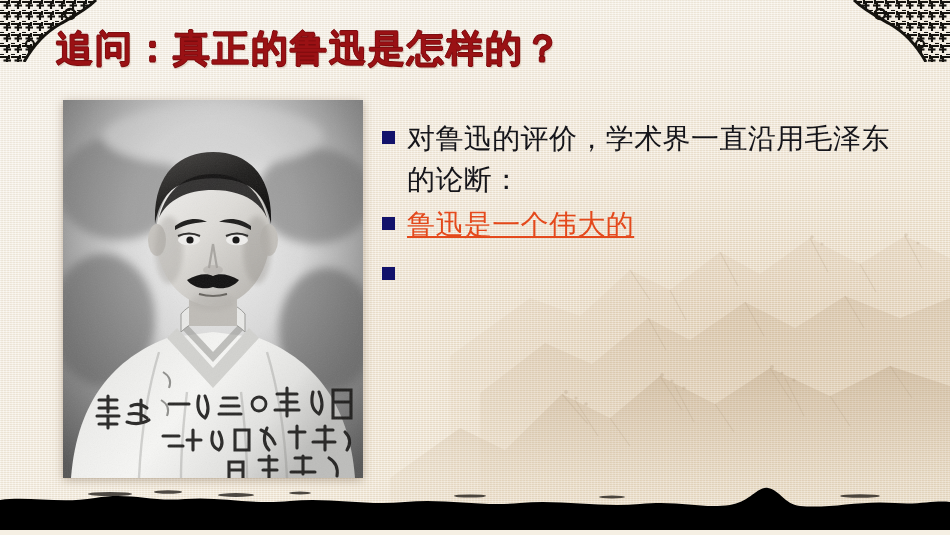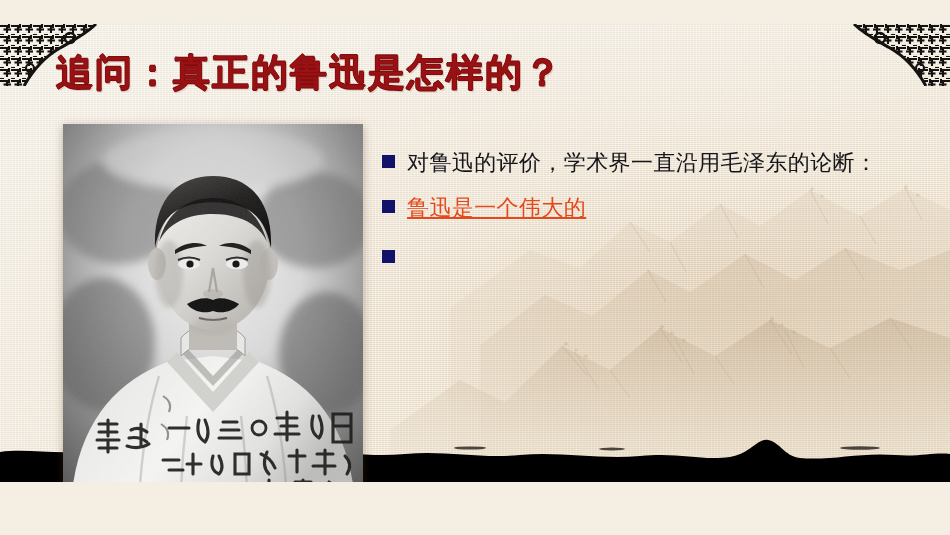--- a/index.html
+++ b/index.html
@@ -5,29 +5,28 @@
   * { margin:0; padding:0; box-sizing:border-box; }
   html,body { width:950px; height:535px; overflow:hidden; }
   body {
     font-family: "DejaVu Sans", sans-serif;
     background:#f5efe3;
     position:relative;
   }
 
   
   .slide {
-    position:absolute; left:0; top:0; width:950px; height:458px;
+    position:absolute; left:0; top:0; width:950px; height:530px;
     overflow:hidden;
     background:
       
       repeating-linear-gradient(0deg, rgba(255,255,255,0.35) 0px, rgba(255,255,255,0.35) 1px, rgba(190,175,150,0.10) 1px, rgba(190,175,150,0.10) 2px),
       repeating-linear-gradient(90deg, rgba(255,255,255,0.25) 0px, rgba(255,255,255,0.25) 1px, rgba(190,175,150,0.08) 1px, rgba(190,175,150,0.08) 3px),
       radial-gradient(130% 100% at 78% 62%, rgba(208,176,134,0.40) 0%, rgba(229,205,172,0.22) 32%, rgba(246,240,229,0.0) 66%),
       linear-gradient(160deg,#f8f4ec 0%,#f6f0e5 42%,#f3ead9 78%,#efe5d2 100%);
-    margin-top: 24px;
   }
 
   
   .landscape { position:absolute; right:0; bottom:22px; width:620px; height:330px; opacity:.58; }
   .landscape svg { width:100%; height:100%; display:block; }
 
   
   .inkband { position:absolute; left:0; bottom:0; width:950px; height:48px; }
   .inkband svg { width:100%; height:100%; display:block; }
 
@@ -63,21 +62,21 @@
   
   .content { position:absolute; left:382px; top:118px; width:530px; }
   .bullet-row { display:flex; align-items:flex-start; margin-bottom:9px; }
   .bullet-row:first-child { margin-bottom:4px; }
   .sq {
     flex:0 0 auto; width:13px; height:13px; background:#12126b;
     margin-top:13px; margin-right:12px;
   }
   .btxt {
     font-family:"DejaVu Sans", sans-serif;
-    font-size:22px; line-height:41px; font-weight:400;
+    font-size:28px; line-height:41px; font-weight:400;
     letter-spacing:0.4px;
   }
   .btxt.black  { color:#15151a; }
   .btxt.orange { color:#e4491c;text-decoration:underline; }
 </style>
 </head>
 <body>
 
 <div class="slide">
 

